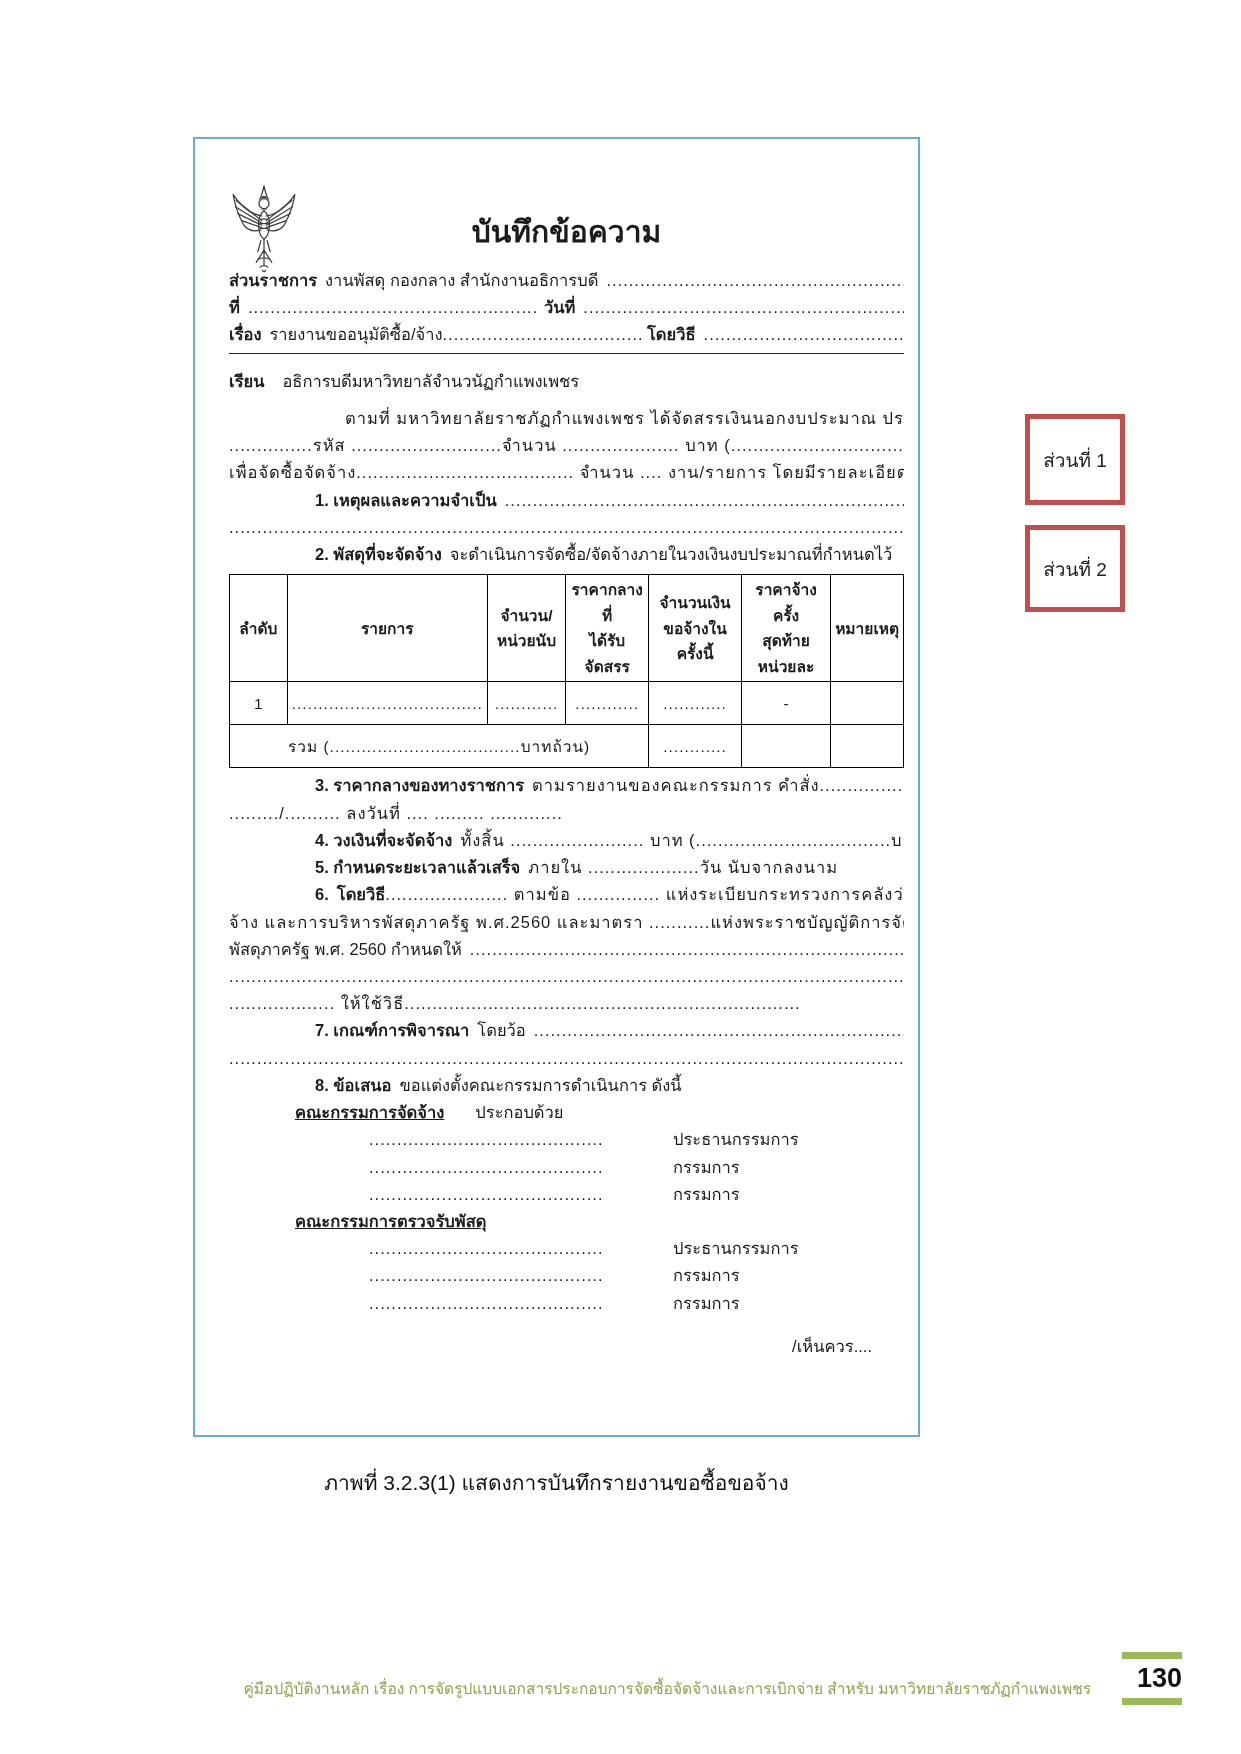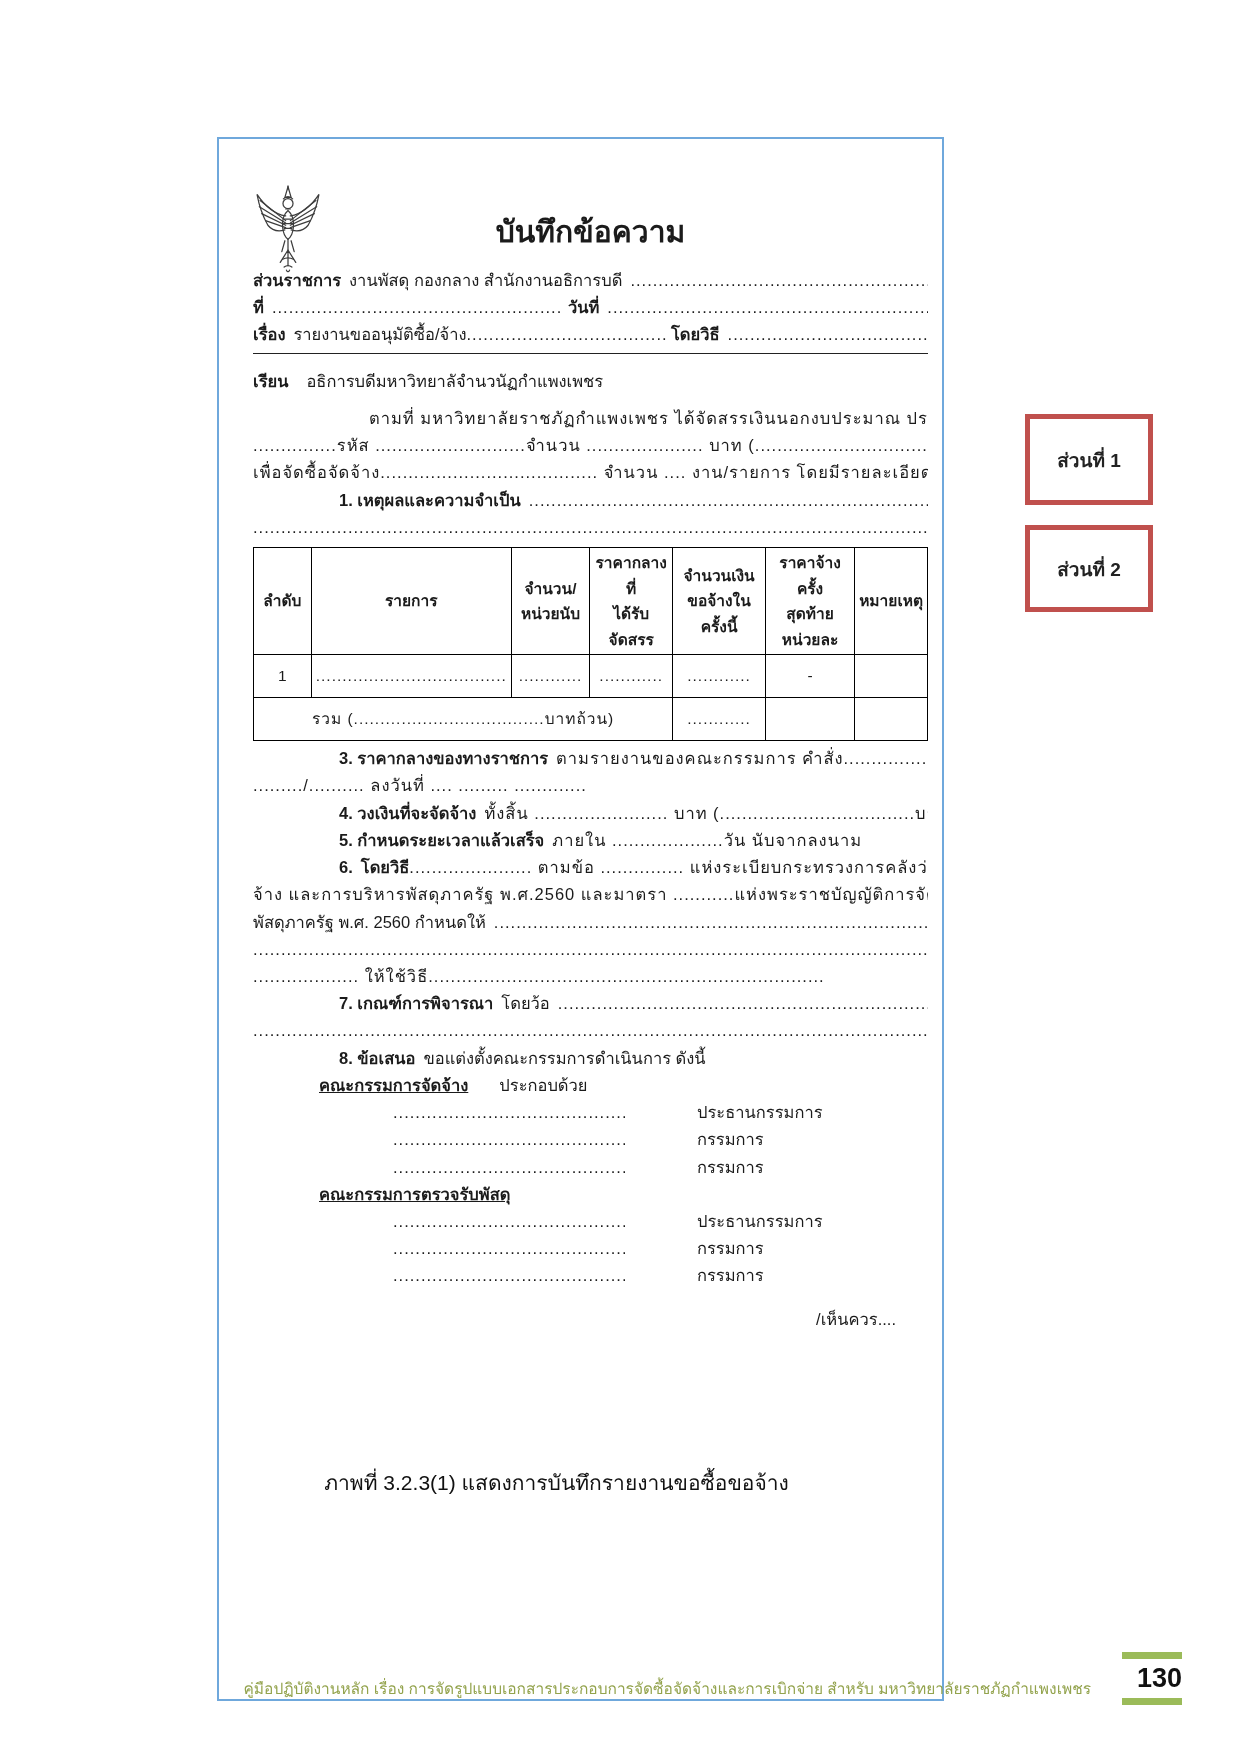--- a/index.html
+++ b/index.html
@@ -2,23 +2,23 @@
 <html><head>
 <meta charset="utf-8">
 <style>
   html,body{margin:0;padding:0;}
   body{
     width:1241px;height:1754px;position:relative;background:#ffffff;
     font-family:"Liberation Sans", sans-serif;color:#1b1b1b;
   }
   
   .doc-box{
-    position:absolute;left:193px;top:137px;width:727px;height:1564px;
+    position:absolute;left:193px;top:137px;width:727px;height:1300px;
     border:2px solid #6fa8dc;box-sizing:border-box;
-    padding:24px 14px 0 34px;font-size:16.5px;line-height:1.65;background:#fff;margin-left:24px;
+    padding:24px 14px 0 34px;font-size:16.5px;line-height:1.65;background:#fff;
   }
   .doc-header{position:relative;height:104px;}
   .garuda{position:absolute;left:-4px;top:22px;width:78px;height:96px;}
   .doc-title{text-align:center;font-weight:bold;font-size:30px;padding-top:54px;line-height:1;}
   .line{display:flex;align-items:center;white-space:nowrap;overflow:hidden;}
   .line b{font-weight:bold;}
   .sp{margin-right:8px;}
   .fill{flex:1 1 auto;overflow:hidden;white-space:nowrap;min-width:0;letter-spacing:1px;}
   .rule{border:none;border-top:1.6px solid #222;margin:4px 0 2px 0;}
   .salute{margin-top:14px;}
@@ -33,23 +33,23 @@
   table.items td{height:38px;}
   .c{text-align:center;}
   
   .c-row{display:flex;align-items:baseline;padding-left:140px;}
   .c-dots{width:232px;overflow:hidden;white-space:nowrap;letter-spacing:1px;}
   .c-role{margin-left:72px;}
   .u{text-decoration:underline;}
   .continuation{text-align:right;padding-right:32px;margin-top:16px;}
   
   .part-box{
-    position:absolute;left:1025px;width:128px;border:5px solid #c0504d;background:#fff;
+    position:absolute;left:1025px;width:100px;border:5px solid #c0504d;background:#fff;
     box-sizing:border-box;display:flex;align-items:center;justify-content:center;
-    font-size:19px;color:#222;font-weight:bold;
+    font-size:19px;color:#222;
   }
   .part-box.p1{top:414px;height:91px;}
   .part-box.p2{top:525px;height:87px;}
   
   .caption{position:absolute;left:193px;top:1466px;width:727px;text-align:center;font-size:21px;color:#111;}
   
   .footer-text{
     position:absolute;right:150px;top:1676px;width:880px;text-align:right;
     color:#93a34d;font-size:15.5px;line-height:1.65;
   }
@@ -129,20 +129,24 @@
   <div class="dotline">เพื่อจัดซื้อจัดจ้าง.......................................  จำนวน .... งาน/รายการ  โดยมีรายละเอียด ดังนี้</div>
 
   <div class="line indent">
     <b class="sp">1. เหตุผลและความจำเป็น</b>
     <span class="fill">................................................................................................................................................................................................................................................................</span>
   </div>
   <div class="line">
     <span class="fill">................................................................................................................................................................................................................................................................</span>
   </div>
 
+  <div class="line indent">
+    <b class="sp">2. พัสดุที่จะจัดจ้าง</b>
+    <span>จะดำเนินการจัดซื้อ/จัดจ้างภายในวงเงินงบประมาณที่กำหนดไว้</span>
+  </div>
 
   <table class="items">
     <colgroup>
       <col style="width:9.8%">
         <col style="width:24.4%">
         <col style="width:12.3%">
         <col style="width:13.5%">
       <col style="width:16.1%">
         <col style="width:17%">
         <col style="width:6.9%">

